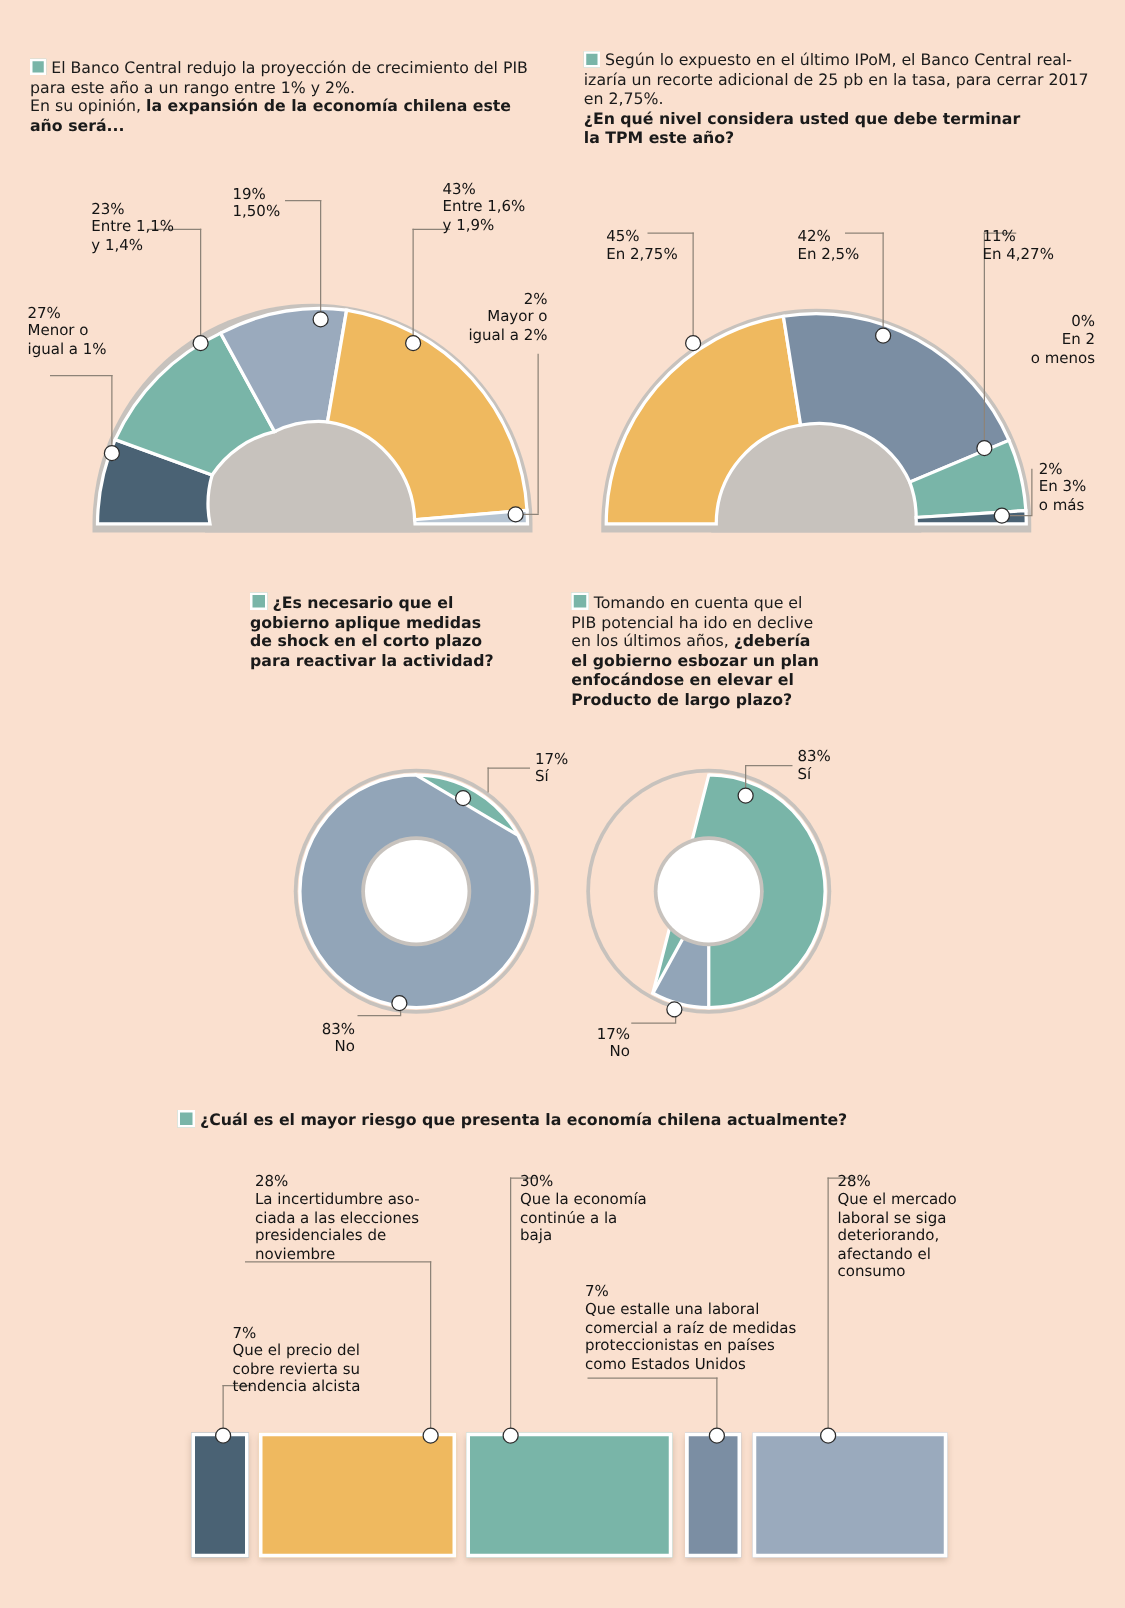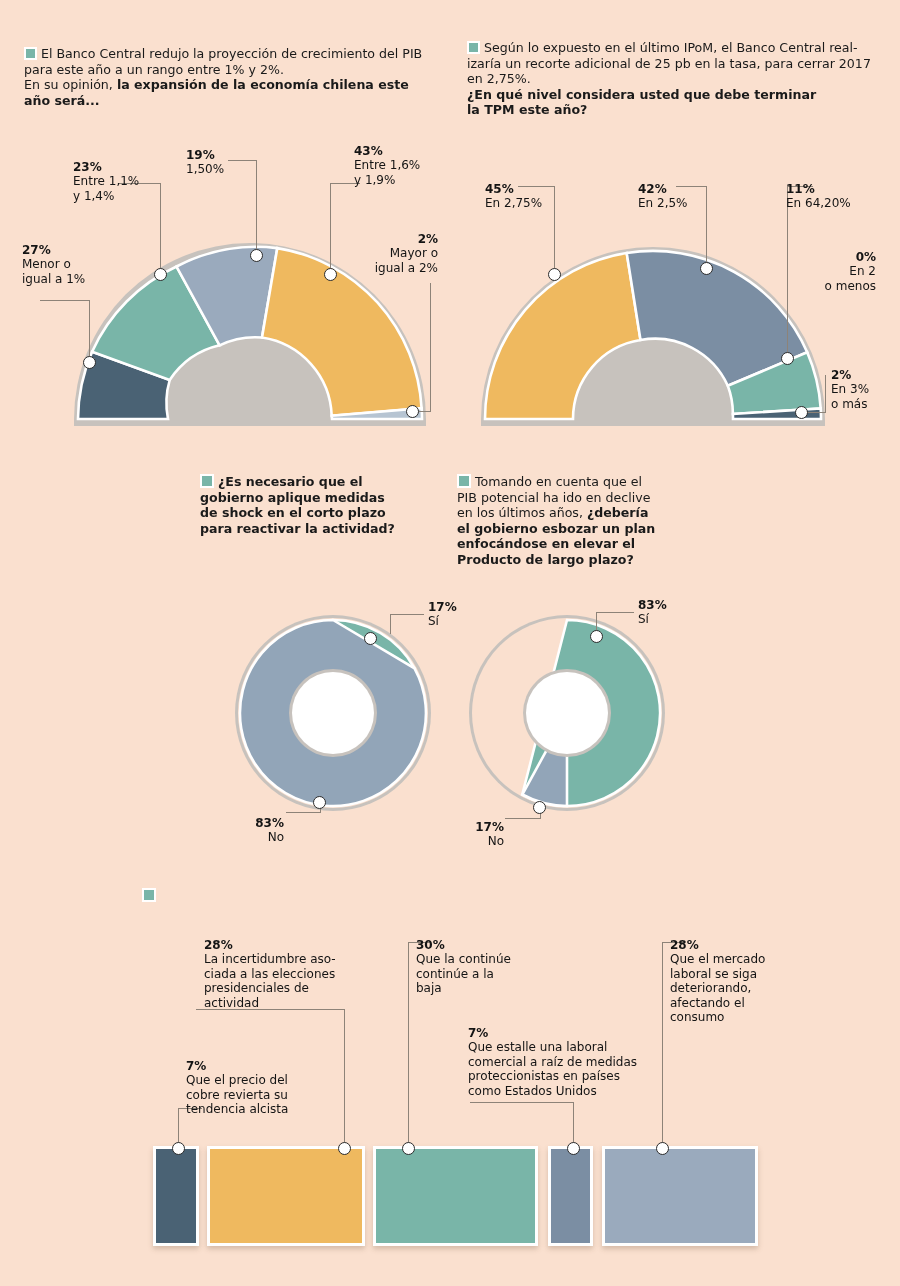--- a/index.html
+++ b/index.html
@@ -20,21 +20,21 @@
   .sq{
     display:inline-block;width:13px;height:13px;
     background:#79b5a8;border:2px solid #ffffff;
     vertical-align:-2px;margin-right:4px;
     box-sizing:border-box;
   }
   .sq.big{width:14px;height:14px;}
 
   
   .lab{font-size:12px;line-height:14.4px;color:#141414;}
-  .lab .p{font-weight:bold;display:block;}
+  .lab .p{font-weight:normal;display:block;}
   .lab.r{text-align:right;}
 
   
   .ln{position:absolute;background:#8d8378;}
   .lnv{width:1px;}
   .lnh{height:1px;}
 
   
   .dot{
     position:absolute;width:13px;height:13px;border-radius:50%;
@@ -167,21 +167,21 @@
   <div class="abs lab" style="left:485px;top:182px;width:100px;">
     <span class="p">45%</span>
     <span>En 2,75%</span>
   </div>
   <div class="abs lab" style="left:638px;top:182px;width:100px;">
     <span class="p">42%</span>
     <span>En 2,5%</span>
   </div>
   <div class="abs lab" style="left:786px;top:182px;width:100px;">
     <span class="p">11%</span>
-    <span>En 64,20%</span>
+    <span>En 4,27%</span>
   </div>
   <div class="abs lab r" style="left:778px;top:250px;width:98px;">
     <span class="p">0%</span>
     <span>En 2</span><br>
     <span>o menos</span>
   </div>
   <div class="abs lab" style="left:831px;top:368px;width:70px;">
     <span class="p">2%</span>
     <span>En 3%</span><br>
     <span>o más</span>
@@ -252,21 +252,21 @@
 
   <div class="abs ln lnh" style="left:505px;top:818px;width:35px;"></div>
   <div class="abs ln lnv" style="left:540px;top:810px;height:9px;"></div>
   <div class="dot" style="left:533px;top:801px;"></div>
   <div class="abs lab r" style="left:438px;top:820px;width:66px;">
     <span class="p">17%</span>
     <span>No</span>
   </div>
 
   <div class="abs qhead" style="left:142px;top:888px;width:640px;font-weight:bold;">
-    <span class="sq big"></span>
+    <span class="sq big"></span><span>¿Cuál es el mayor riesgo que presenta la economía chilena actualmente?</span>
   </div>
 
   <div class="bar" style="left:153px;top:1146px;width:46px;height:100px;background:#4a6274;"></div>
   <div class="bar" style="left:207px;top:1146px;width:158px;height:100px;background:#efb95f;"></div>
   <div class="bar" style="left:373px;top:1146px;width:165px;height:100px;background:#79b5a8;"></div>
   <div class="bar" style="left:548px;top:1146px;width:45px;height:100px;background:#7b8ea3;"></div>
   <div class="bar" style="left:602px;top:1146px;width:156px;height:100px;background:#9aaabd;"></div>
 
   <div class="abs ln lnv" style="left:178px;top:1108px;height:40px;"></div>
   <div class="abs ln lnh" style="left:178px;top:1108px;width:24px;"></div>
@@ -295,26 +295,26 @@
     <span>Que el precio del</span><br>
     <span>cobre revierta su</span><br>
     <span>tendencia alcista</span>
   </div>
 
   <div class="abs lab" style="left:204px;top:938px;width:150px;">
     <span class="p">28%</span>
     <span>La incertidumbre aso-</span><br>
     <span>ciada a las elecciones</span><br>
     <span>presidenciales de</span><br>
-    <span>actividad</span>
+    <span>noviembre</span>
   </div>
 
   <div class="abs lab" style="left:416px;top:938px;width:130px;">
     <span class="p">30%</span>
-    <span>Que la continúe</span><br>
+    <span>Que la economía</span><br>
     <span>continúe a la</span><br>
     <span>baja</span>
   </div>
 
   <div class="abs lab" style="left:468px;top:1026px;width:200px;">
     <span class="p">7%</span>
     <span>Que estalle una laboral</span><br>
     <span>comercial a raíz de medidas</span><br>
     <span>proteccionistas en países</span><br>
     <span>como Estados Unidos</span>

